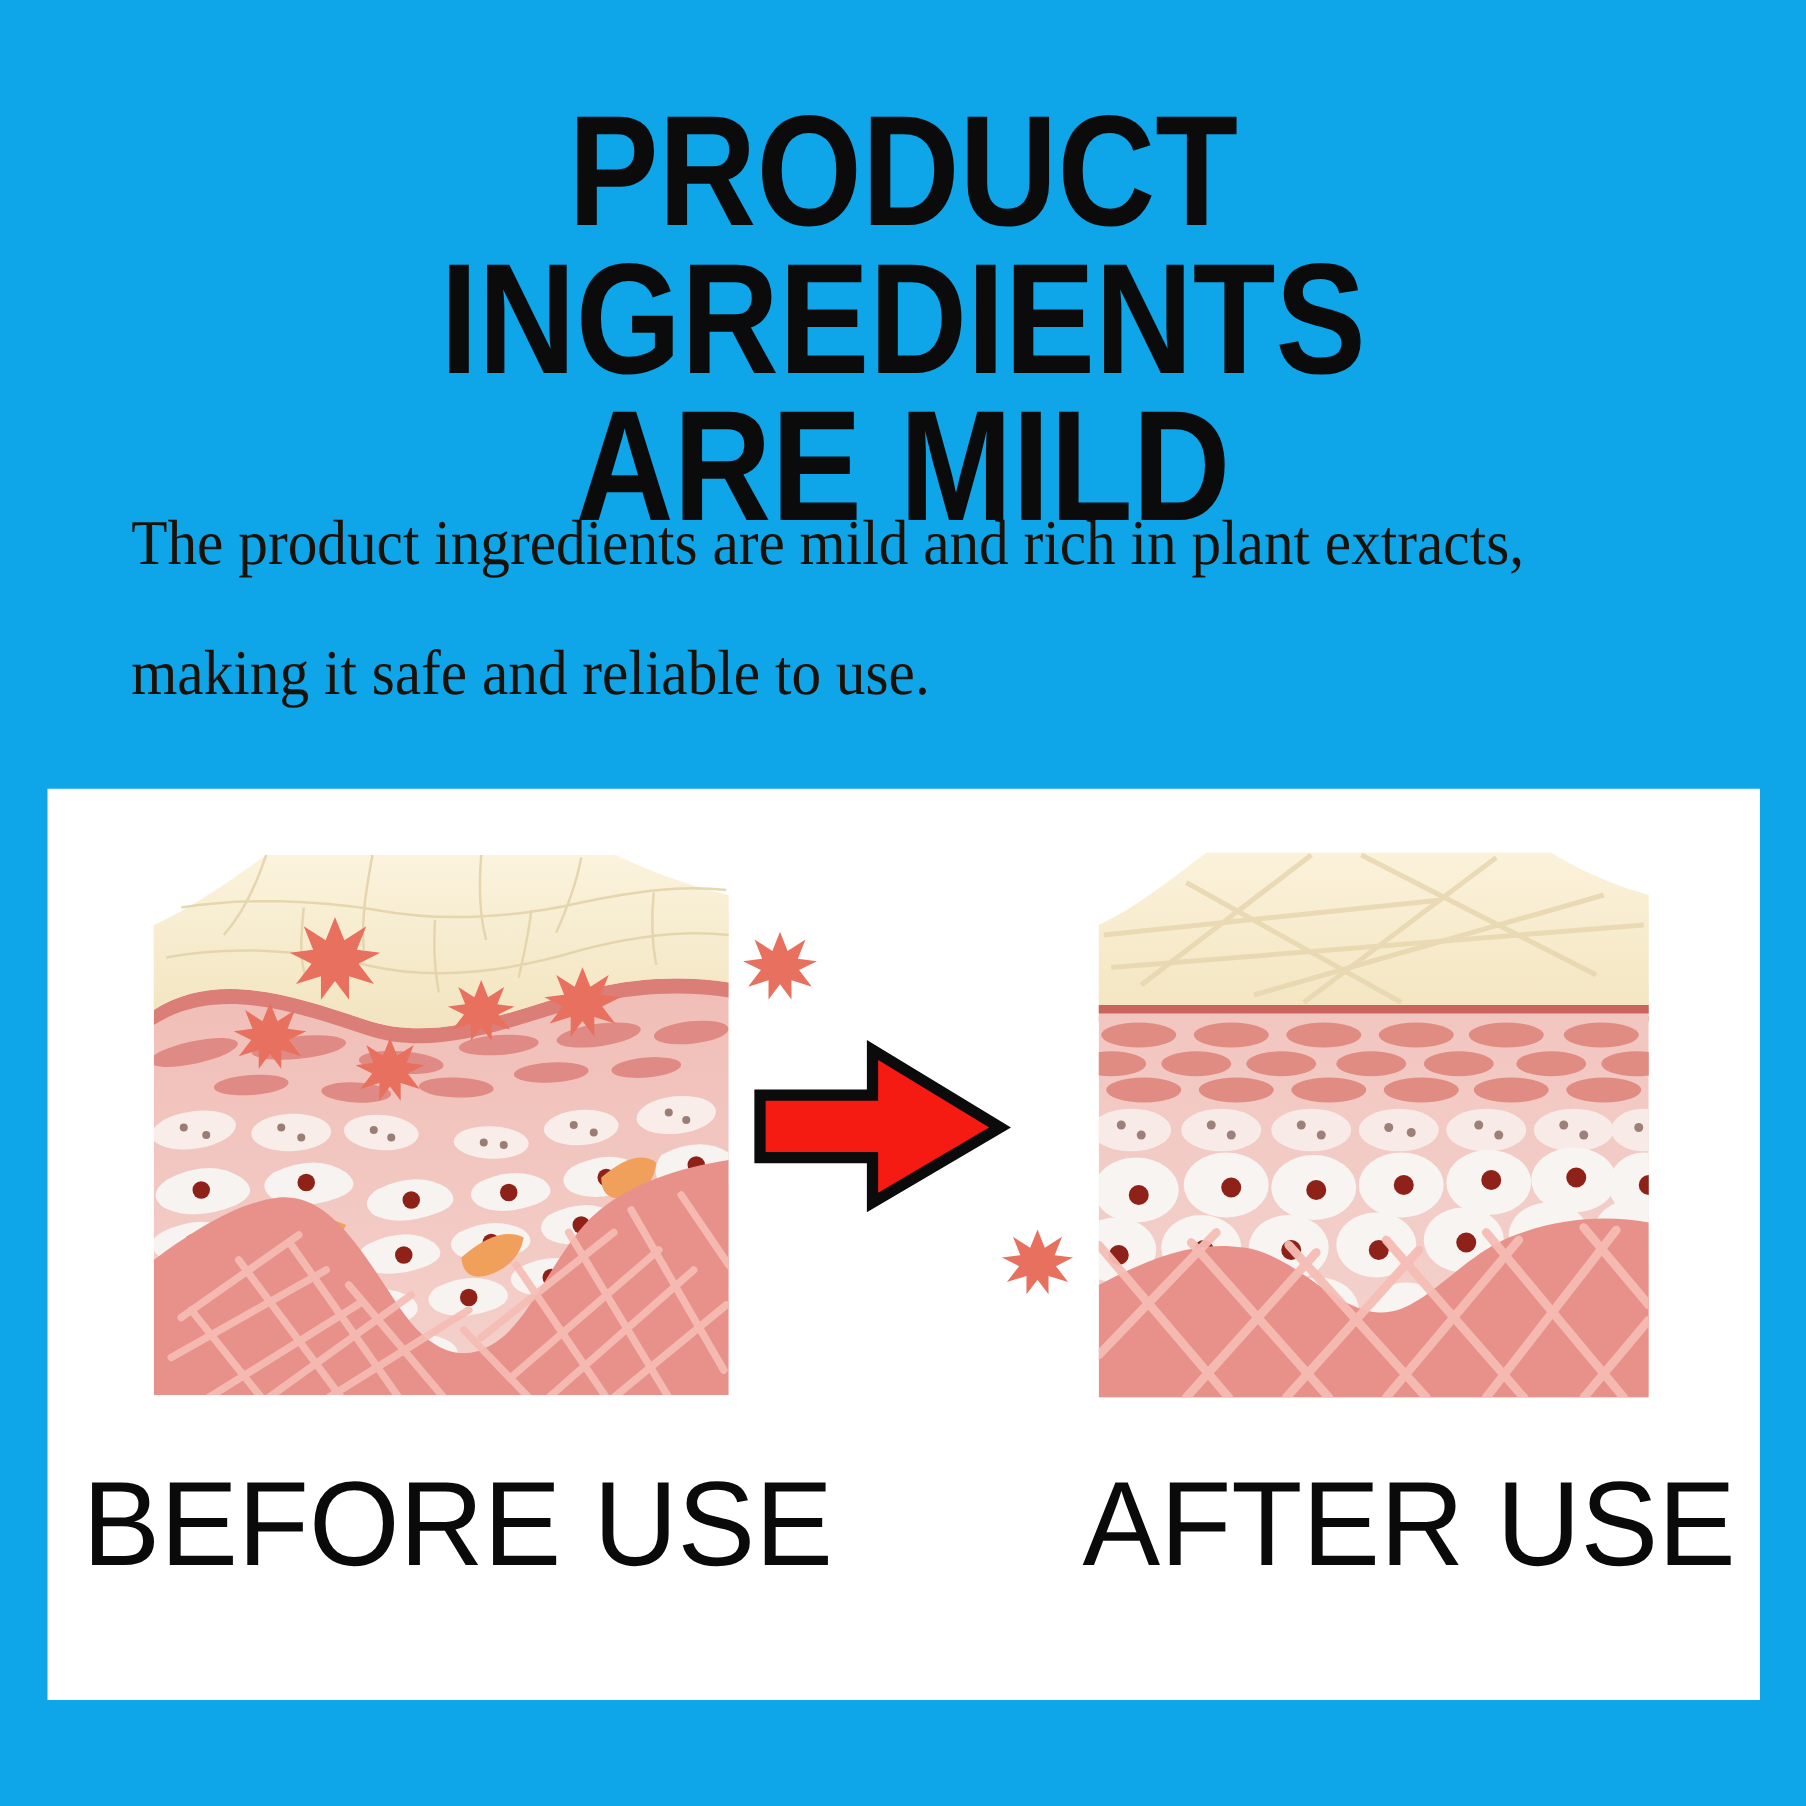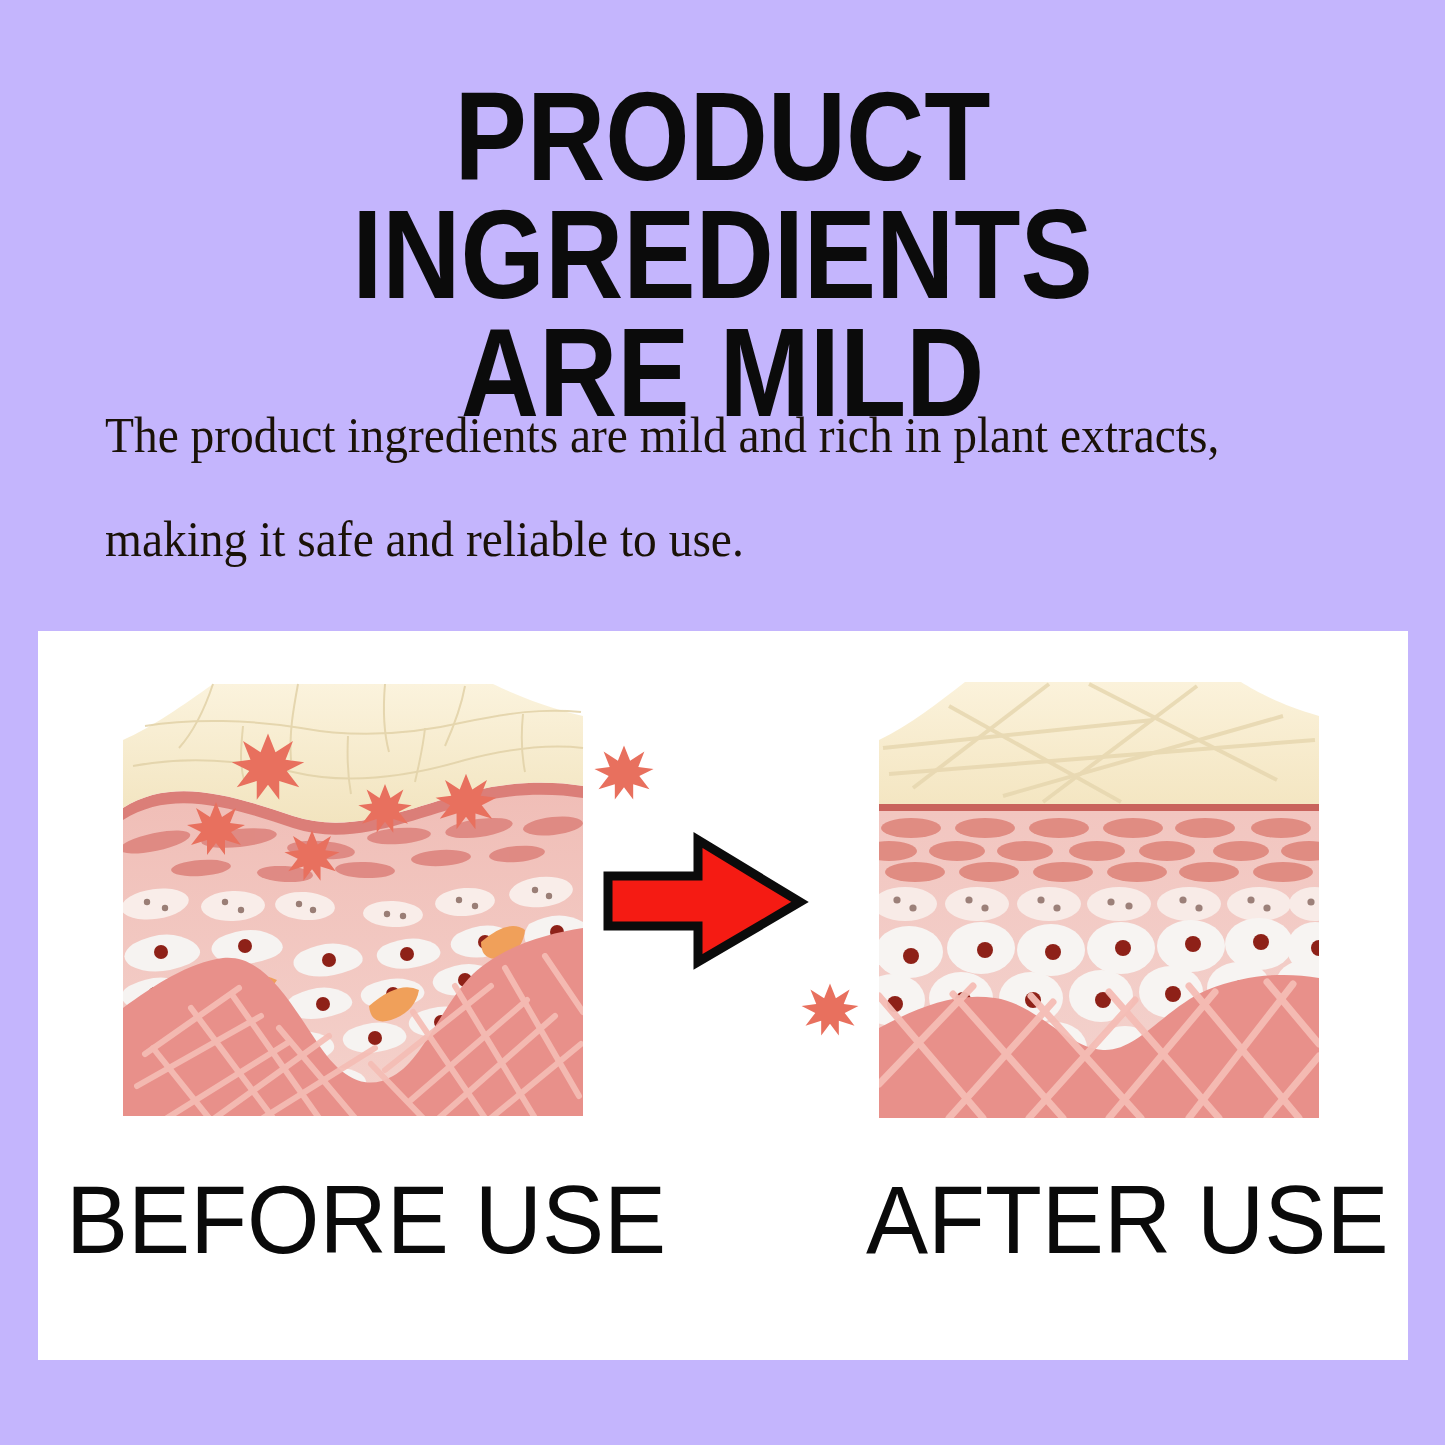--- a/index.html
+++ b/index.html
@@ -9,21 +9,21 @@
   body {
     width: 1445px;
     height: 1445px;
     overflow: hidden;
     font-family: "Liberation Sans", sans-serif;
   }
   #poster {
     position: relative;
     width: 1445px;
     height: 1445px;
-    background: #c4b5fd;
+    background: #0ea5e9;
     overflow: hidden;
   }
 
   
   .headline {
     position: absolute;
     left: 0;
     top: 78px;
     width: 1445px;
     text-align: center;

